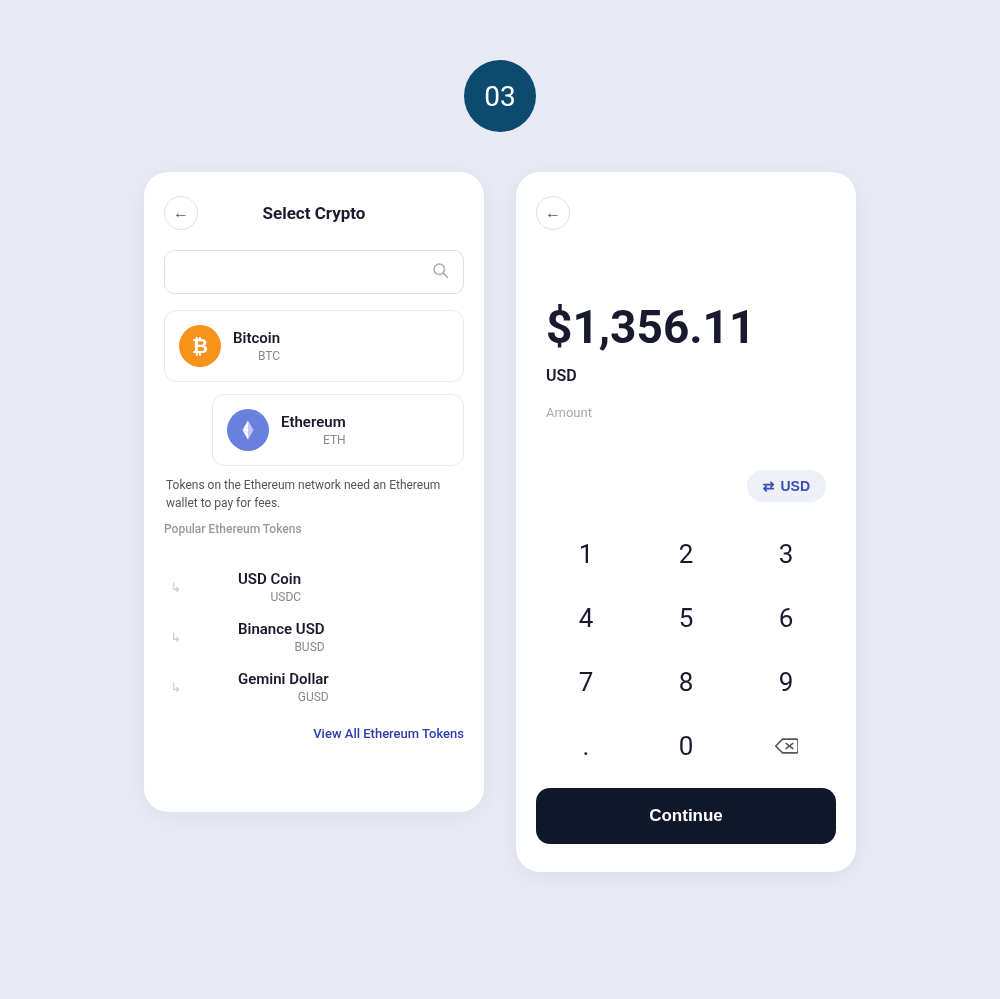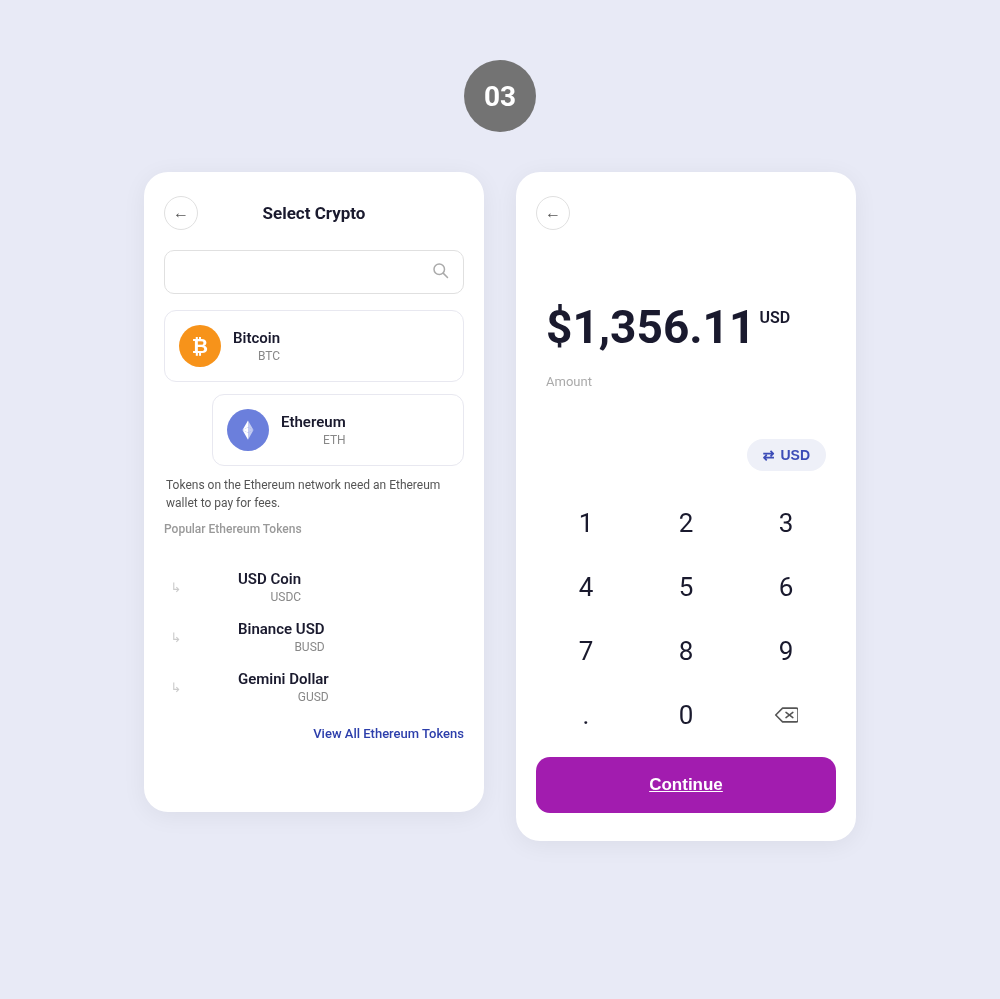--- a/index.html
+++ b/index.html
@@ -12,28 +12,28 @@
       align-items: center;
       justify-content: flex-start;
       font-family: -apple-system, BlinkMacSystemFont, 'Segoe UI', Roboto, sans-serif;
       border-radius: 18px;
       overflow: hidden;
     }
 
     .step-badge {
       width: 72px;
       height: 72px;
-      background: #737373;
+      background: #0c4a6e;
       border-radius: 50%;
       display: flex;
       align-items: center;
       justify-content: center;
       color: white;
       font-size: 28px;
-      font-weight: 700;
+      font-weight: 400;
       margin-top: 60px;
       margin-bottom: 40px;
     }
 
     .panels-row {
       display: flex;
       flex-direction: row;
       gap: 32px;
       align-items: flex-start;
       justify-content: center;
@@ -218,20 +218,21 @@
       margin-top: 30px;
     }
 
     .amount-value {
       font-size: 46px;
       font-weight: 700;
       color: #1a1a2e;
       display: flex;
       align-items: flex-start;
       gap: 4px;
+      flex-direction: column;
     }
 
     .amount-currency {
       font-size: 16px;
       font-weight: 600;
       color: #1a1a2e;
       margin-top: 8px;
     }
 
     .amount-label {
@@ -282,31 +283,30 @@
       border-radius: 8px;
       user-select: none;
     }
 
     .num-key.backspace {
       font-size: 20px;
       color: #555;
     }
 
     .continue-btn {
-      background: #a21caf;
+      background: #0f172a;
       color: white;
       border: none;
       border-radius: 14px;
       padding: 18px;
       font-size: 17px;
       font-weight: 600;
       cursor: pointer;
       width: 100%;
       margin-top: 10px;
-      text-decoration: underline;
     }
   </style>
 </head>
 <body>
 
 <div class="step-badge">03</div>
 
 <div class="panels-row">
 
   <div class="panel-left">

